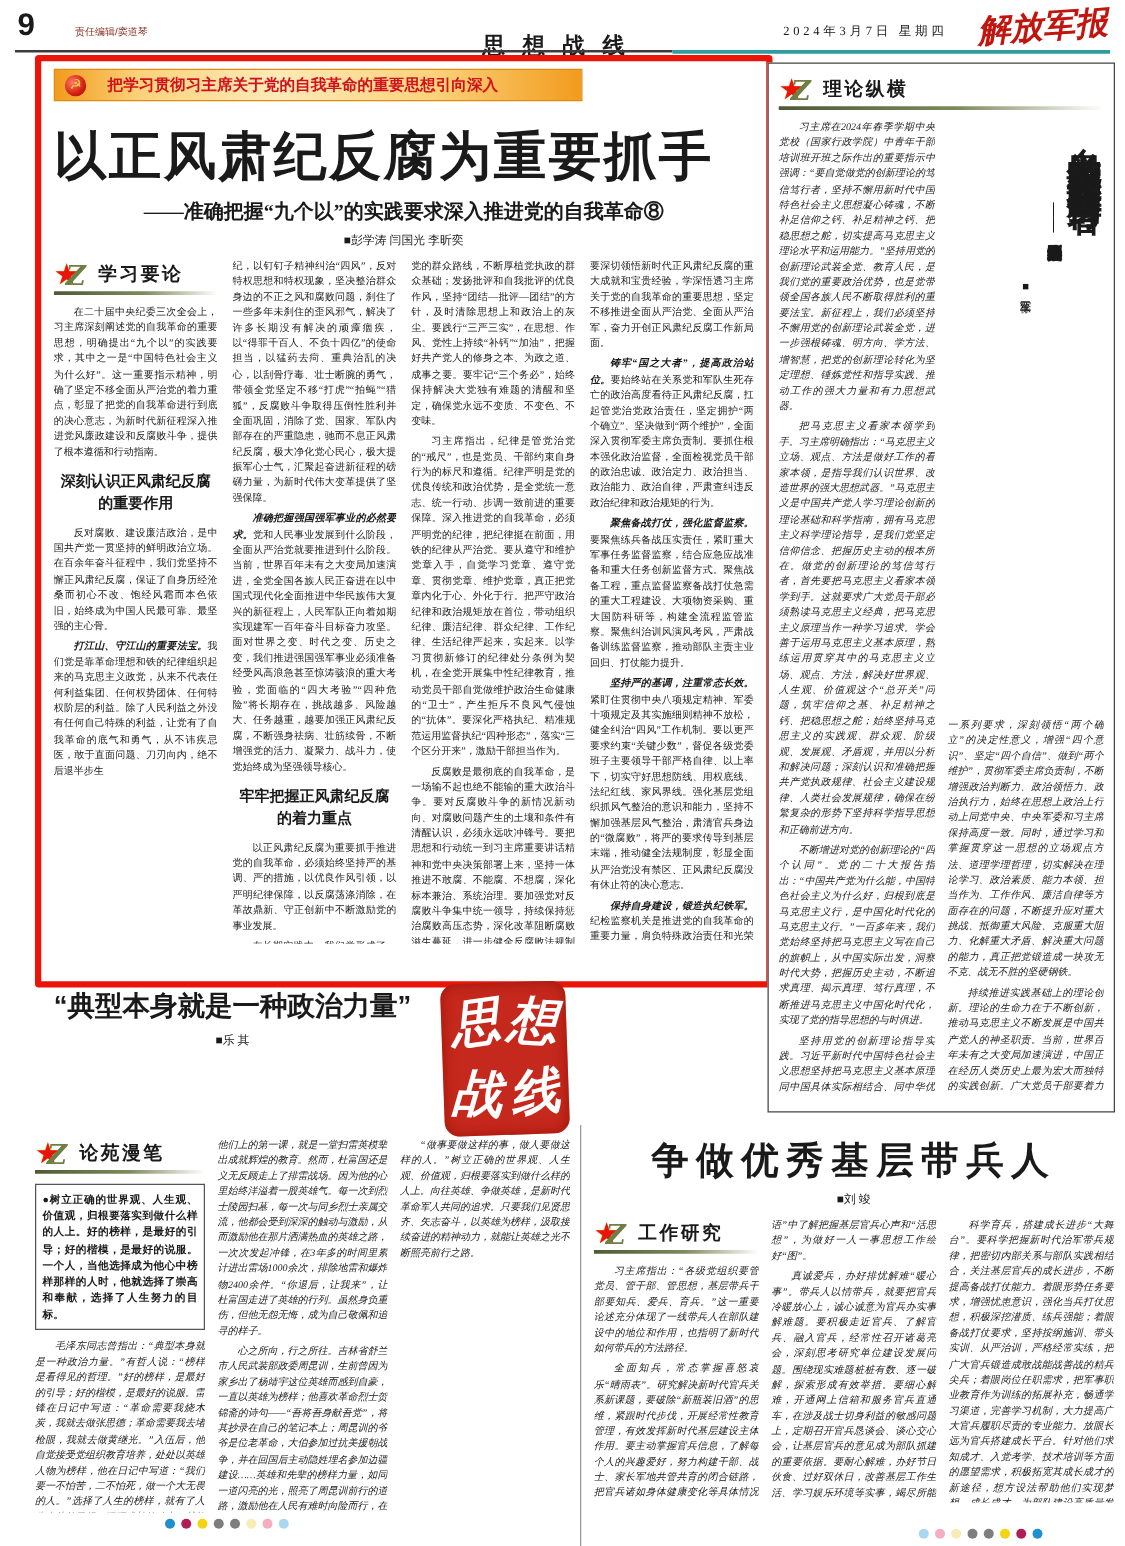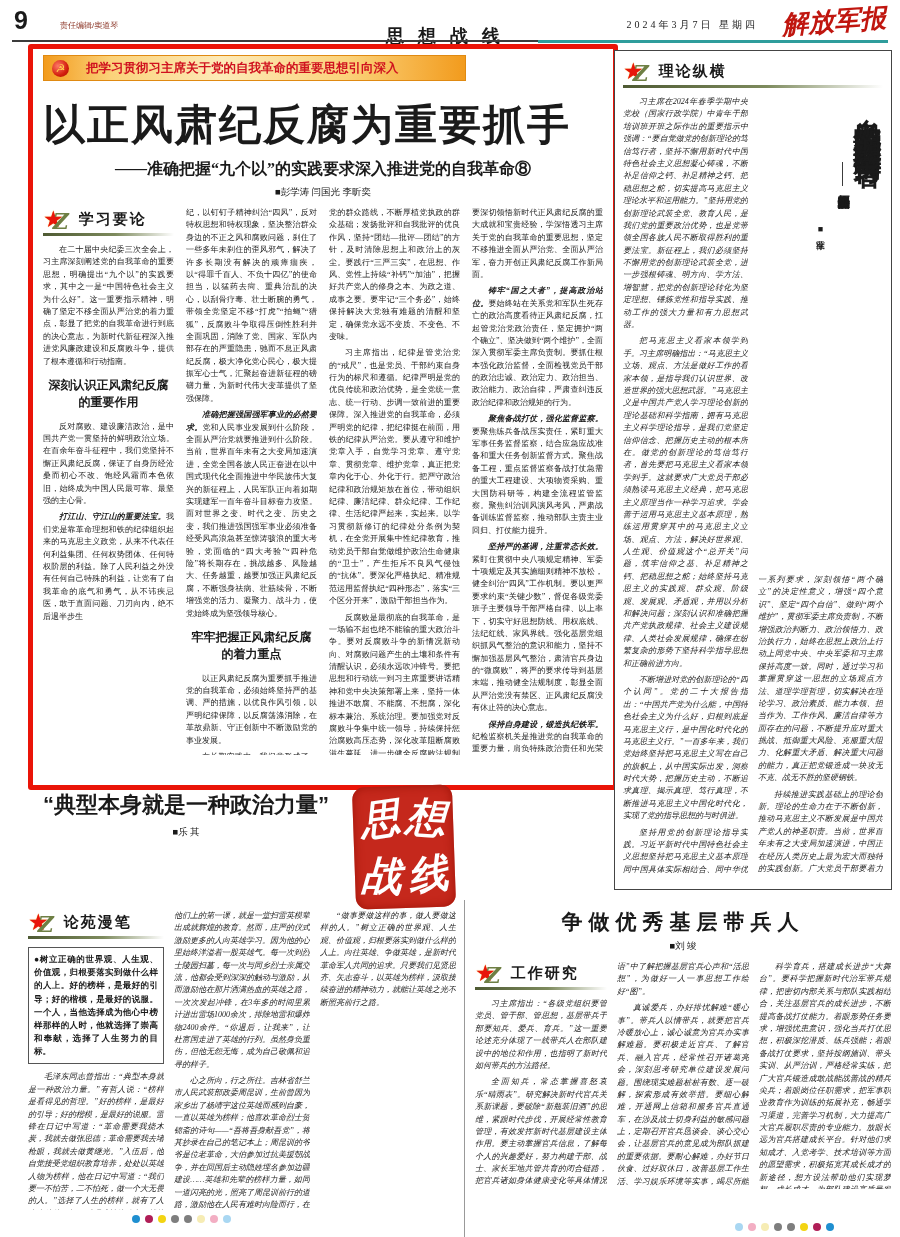--- a/index.html
+++ b/index.html
@@ -66,21 +66,21 @@
   .seal span:nth-child(1){transform:rotate(-6deg);}
   .seal span:nth-child(2){transform:rotate(5deg);}
   .seal span:nth-child(3){transform:rotate(4deg);}
   .seal span:nth-child(4){transform:rotate(-5deg);}
   .typ-cols{display:flex;gap:10px;height:300px;margin-top:2px;}
   .typ-cols .col{flex:1;min-width:0;}
   .intro-box{border:1px solid #555;padding:5px;margin:2px 0 7px 0;}
   .intro-box p{margin:0;font-size:8.5px;font-weight:bold;line-height:1.55;text-align:justify;}
   
   #work{position:absolute;left:464px;top:900px;width:416px;height:337px;border-left:1px solid #999;padding-left:10px;}
-  .work-title{margin:8px 0 4px 0;text-align:center;font-size:21px;font-weight:900;letter-spacing:6px;font-family:"Liberation Sans",sans-serif;}
+  .work-title{margin:8px 0 4px 0;text-align:center;font-size:30px;font-weight:900;letter-spacing:6px;font-family:"Liberation Sans",sans-serif;}
   .work-author{text-align:center;font-size:9.5px;margin-bottom:8px;}
   .work-cols{display:flex;gap:10px;height:228px;}
   .work-cols .col{flex:1;min-width:0;}
   
   .dots{position:absolute;display:flex;gap:5px;}
   .dots i{width:8px;height:8px;border-radius:50%;display:inline-block;}
   #dots-left{left:132px;bottom:14px;}
   #dots-right{right:66px;bottom:6px;}
 </style>
 </head>
@@ -197,21 +197,21 @@
       </div>
       <div class="intro-box">
         <p>●树立正确的世界观、人生观、价值观，归根要落实到做什么样的人上。好的榜样，是最好的引导；好的楷模，是最好的说服。一个人，当他选择成为他心中榜样那样的人时，他就选择了崇高和奉献，选择了人生努力的目标。</p>
       </div>
       <div class="kai">
         <p class="para">毛泽东同志曾指出：“典型本身就是一种政治力量。”有哲人说：“榜样是看得见的哲理。”好的榜样，是最好的引导；好的楷模，是最好的说服。雷锋在日记中写道：“革命需要我烧木炭，我就去做张思德；革命需要我去堵枪眼，我就去做黄继光。”入伍后，他自觉接受党组织教育培养，处处以英雄人物为榜样，他在日记中写道：“我们要一不怕苦，二不怕死，做一个大无畏的人。”选择了人生的榜样，就有了人生奋斗的目标，砥砺成长的动力，就能不断升华精神境界，在争做时代先锋中书写精彩人生。</p>
 
       </div>
     </div>
     <div class="col clip kai">
-      <p class="para noindent">他们上的第一课，就是一堂扫雷英模辈出成就辉煌的教育。然而，庄严的仪式激励更多的人向英雄学习。因为他的心里始终洋溢着一股英雄气。每一次到烈士陵园扫墓，每一次与同乡烈士亲属交流，他都会受到深深的触动与激励，从而激励他在那片洒满热血的英雄之路，一次次发起冲锋，在3年多的时间里累计进出雷场1000余次，排除地雷和爆炸物2400余件。“你退后，让我来”，让杜富国走进了英雄的行列。虽然身负重伤，但他无怨无悔，成为自己敬佩和追寻的样子。</p>
+      <p class="para noindent">他们上的第一课，就是一堂扫雷英模辈出成就辉煌的教育。然而，杜富国还是义无反顾走上了排雷战场。因为他的心里始终洋溢着一股英雄气。每一次到烈士陵园扫墓，每一次与同乡烈士亲属交流，他都会受到深深的触动与激励，从而激励他在那片洒满热血的英雄之路，一次次发起冲锋，在3年多的时间里累计进出雷场1000余次，排除地雷和爆炸物2400余件。“你退后，让我来”，让杜富国走进了英雄的行列。虽然身负重伤，但他无怨无悔，成为自己敬佩和追寻的样子。</p>
       <p class="para">心之所向，行之所往。吉林省舒兰市人民武装部政委周昆训，生前曾因为家乡出了杨靖宇这位英雄而感到自豪，一直以英雄为榜样；他喜欢革命烈士贺锦斋的诗句——“吾将吾身献吾党”，将其抄录在自己的笔记本上；周昆训的爷爷是位老革命，大伯参加过抗美援朝战争，并在回国后主动隐姓埋名参加边疆建设……英雄和先辈的榜样力量，如同一道闪亮的光，照亮了周昆训前行的道路，激励他在人民有难时向险而行，在抗洪一线英勇奋战，以身殉职。沧海横流，方显英雄本色。周昆训用行动践行了“吾将吾身献吾党”的誓言，最终把自己也变成了一束光，照亮了更多人前行的道路。</p>
 
     </div>
     <div class="col clip kai">
       <p class="para">“做事要做这样的事，做人要做这样的人。”树立正确的世界观、人生观、价值观，归根要落实到做什么样的人上。向往英雄、争做英雄，是新时代革命军人共同的追求。只要我们见贤思齐、矢志奋斗，以英雄为榜样，汲取接续奋进的精神动力，就能让英雄之光不断照亮前行之路。</p>
     </div>
   </div>
 </div>
 
 <div id="work">

